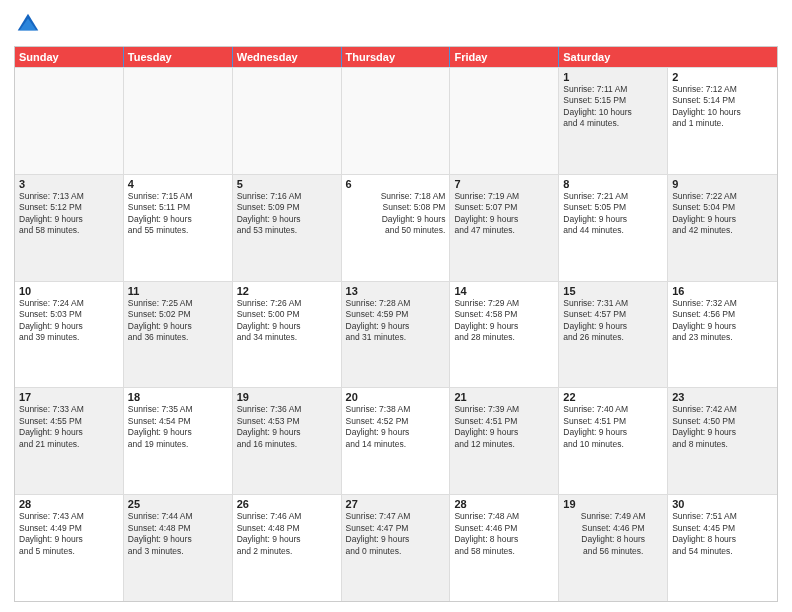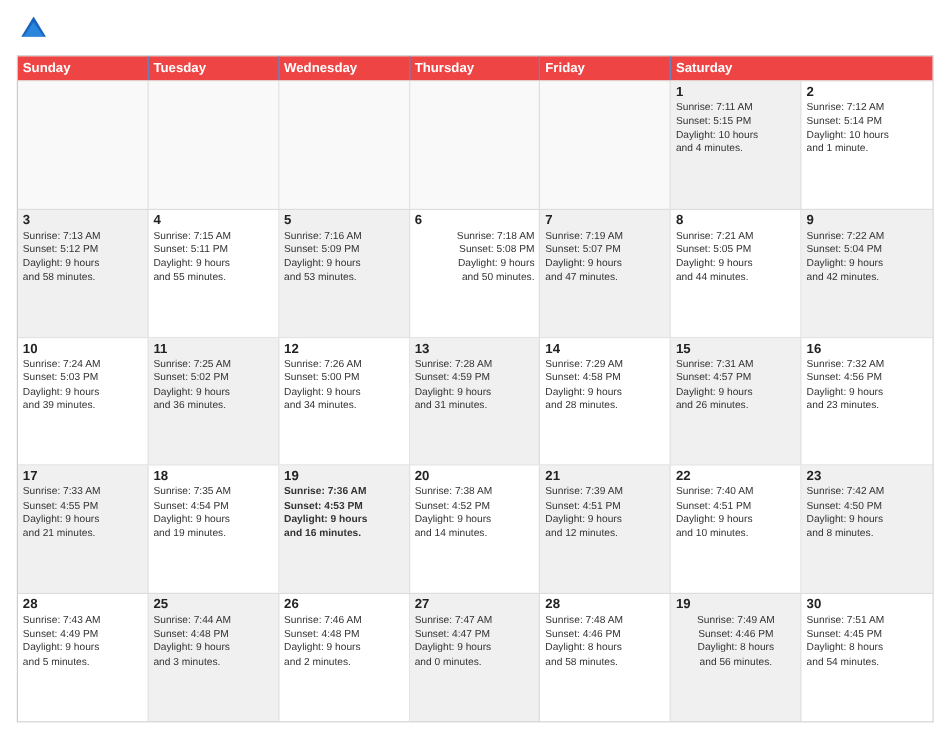--- a/index.html
+++ b/index.html
@@ -281,21 +281,21 @@
           </div>
           <div class="cal-cell">
             <span class="day-number">18</span>
             <div class="day-info" style="white-space: pre-line;">Sunrise: 7:35 AM
 Sunset: 4:54 PM
 Daylight: 9 hours
 and 19 minutes.</div>
           </div>
           <div class="cal-cell shaded">
             <span class="day-number">19</span>
-            <div class="day-info" style="white-space: pre-line; font-weight: bold;">Sunrise: 7:36 AM
+            <div class="day-info" style="white-space: pre-line;">Sunrise: 7:36 AM
 Sunset: 4:53 PM
 Daylight: 9 hours
 and 16 minutes.</div>
           </div>
           <div class="cal-cell">
             <span class="day-number">20</span>
             <div class="day-info" style="white-space: pre-line;">Sunrise: 7:38 AM
 Sunset: 4:52 PM
 Daylight: 9 hours
 and 14 minutes.</div>

